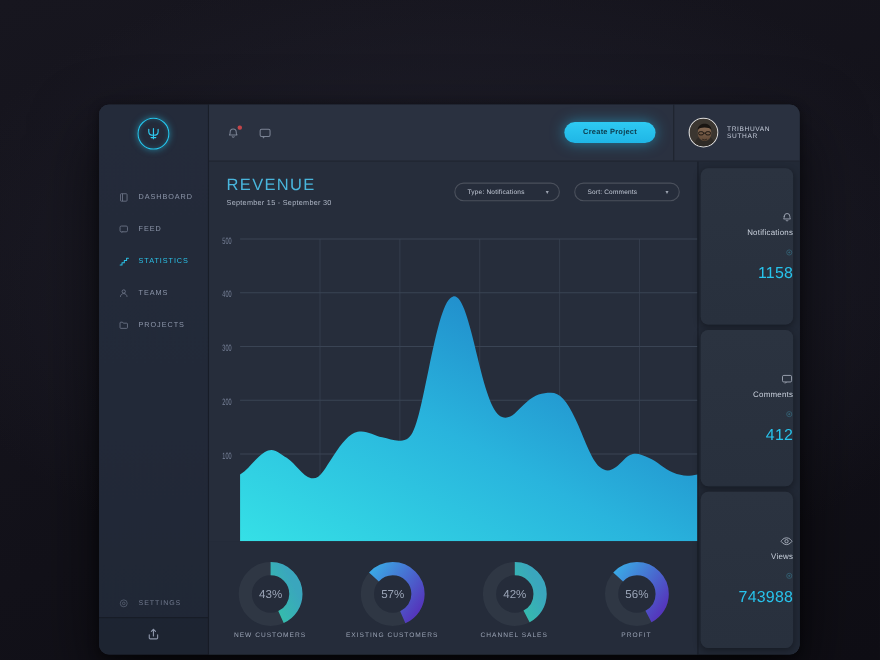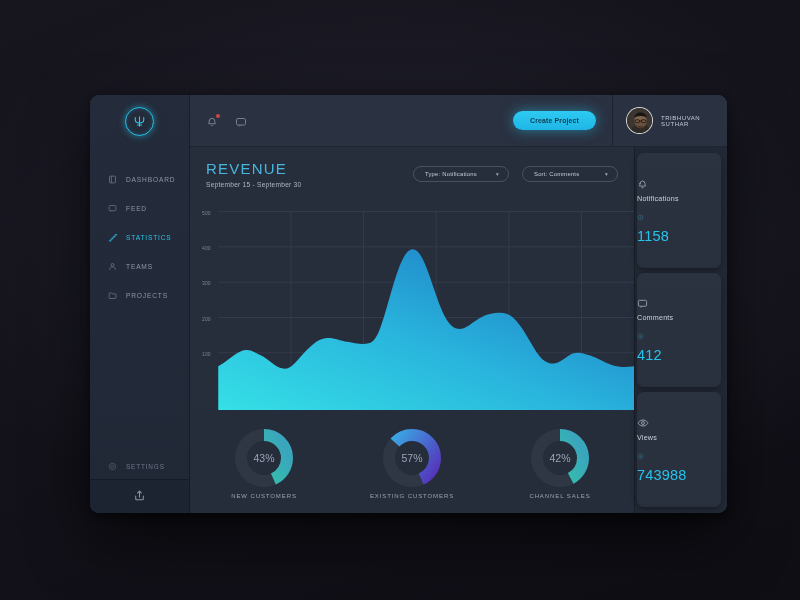--- a/index.html
+++ b/index.html
@@ -8,21 +8,21 @@
     font-family:"Liberation Sans", sans-serif;
     background:#141420;
     background-image:
       radial-gradient(ellipse 700px 420px at 52% 42%, #22222f 0%, #19192400 70%),
       linear-gradient(160deg,#17161f 0%,#121119 60%,#0f0e15 100%);
     position:relative;
   }
 
   
   #app {
-    position:absolute; left:90px; top:95px; width:637px; height:418px;
+    position:absolute; left:90px; top:95px; width:637px; height:500px;
     border-radius:9px; overflow:hidden; display:flex;
     background:#252b38;
     box-shadow:0 26px 60px rgba(0,0,0,.62), 0 3px 10px rgba(0,0,0,.45);
   }
 
   
   #sidebar {
     width:100px; flex:0 0 100px; position:relative;
     background:linear-gradient(180deg,#242b3a 0%,#222938 55%,#202735 100%);
     border-right:1px solid rgba(0,0,0,.30);
@@ -118,21 +118,21 @@
 
   
   #rail {
     width:93px; flex:0 0 93px; padding:6px 6px 6px 2px;
     display:flex; flex-direction:column; gap:5px;
     background:#222936;
     border-left:1px solid rgba(0,0,0,.25);
   }
   .stat-card {
     flex:1; border-radius:7px; background:linear-gradient(180deg,#2b3340 0%,#28303d 100%);
-    display:flex; flex-direction:column; align-items:flex-start; justify-content:center;
+    display:flex; flex-direction:column; align-items:flex-end; justify-content:center;
     gap:3px; box-shadow:0 2px 7px rgba(0,0,0,.33); cursor:pointer;
   }
   .stat-ico { height:13px; display:flex; align-items:center; justify-content:center; opacity:.78; }
   .stat-name { font-size:7.2px; color:#c9d0dc; letter-spacing:.2px; }
   .stat-sep { opacity:.55; margin:1px 0; }
   .stat-val { font-size:14.5px; color:#27c3ec; letter-spacing:.2px; line-height:1; }
 </style>
 </head>
 <body>
 
@@ -369,20 +369,34 @@
                     <stop offset="100%" stop-color="#3aa6bd"></stop>
                 </linearGradient>
               </defs>
               <circle cx="30" cy="30" r="23" fill="none" stroke="#2f3744" stroke-width="12"></circle>
               <circle cx="30" cy="30" r="23" fill="none" stroke="url(#g2)" stroke-width="12" stroke-dasharray="60.7 83.8" stroke-dashoffset="0" transform="rotate(-90 30 30)"></circle>
               <text x="30" y="33.5" text-anchor="middle" fill="#9aa4b6" font-size="10.5" font-family="Liberation Sans, sans-serif">42%</text>
             </svg>
             <div class="donut-label">CHANNEL SALES</div>
           </div>
 
+          <div class="donut-cell">
+            <svg width="60" height="60" viewBox="0 0 60 60">
+              <defs>
+                <linearGradient id="g3" x1="0.8" y1="0" x2="0.1" y2="1">
+                  <stop offset="0%" stop-color="#3ba6e4"></stop>
+                    <stop offset="100%" stop-color="#5533bb"></stop>
+                </linearGradient>
+              </defs>
+              <circle cx="30" cy="30" r="23" fill="none" stroke="#2f3744" stroke-width="12"></circle>
+              <circle cx="30" cy="30" r="23" fill="none" stroke="url(#g3)" stroke-width="12" stroke-dasharray="80.9 63.6" stroke-dashoffset="20" transform="rotate(-90 30 30)"></circle>
+              <text x="30" y="33.5" text-anchor="middle" fill="#9aa4b6" font-size="10.5" font-family="Liberation Sans, sans-serif">56%</text>
+            </svg>
+            <div class="donut-label">PROFIT</div>
+          </div>
         </div>
       </div>
 
       <div id="rail">
 
         <div class="stat-card">
           <span class="stat-ico">
             <svg width="11" height="11" viewBox="0 0 24 24" fill="none" stroke="#c3cad8" stroke-width="1.8" stroke-linecap="round" stroke-linejoin="round">
               <path d="M6.5 10a5.5 5.5 0 0111 0c0 4 1.4 5.4 1.4 5.4H5.1S6.5 14 6.5 10z"></path>
               <path d="M10.2 18.4a2 2 0 003.6 0"></path>

